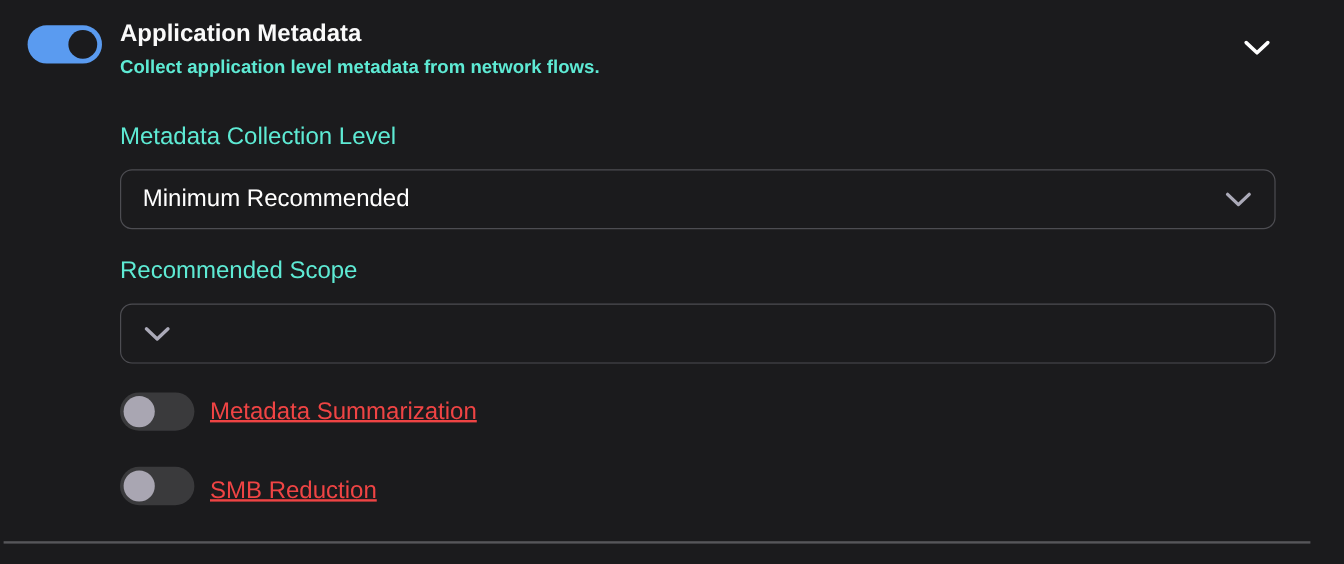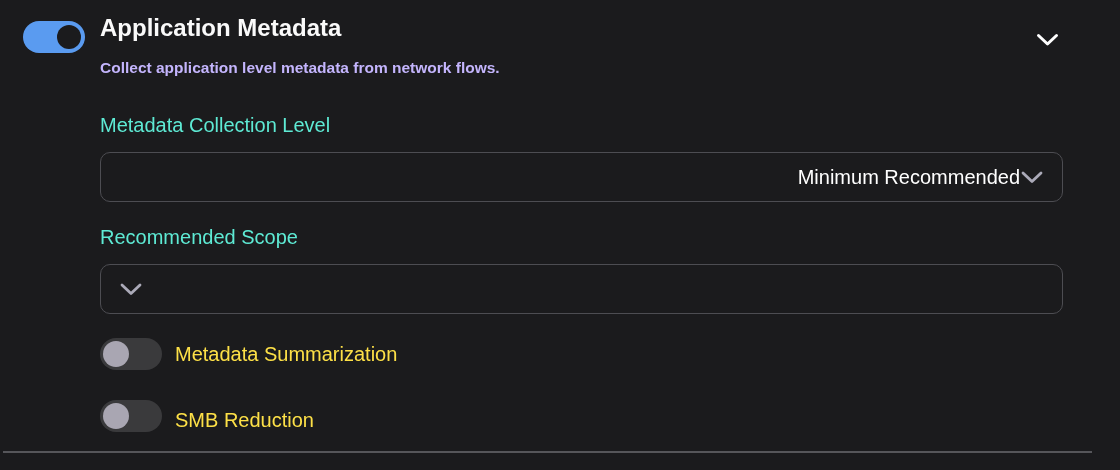--- a/index.html
+++ b/index.html
@@ -17,46 +17,46 @@
 
   .switch { position:relative; width:62px; height:32px; border-radius:17px; flex-shrink:0; cursor:pointer; }
   .switch .knob { position:absolute; top:50%; transform:translateY(-50%); border-radius:50%; }
   .switch.on  { background:#5a9bf0; }
   .switch.on .knob  { right:4px; width:24px; height:24px; background:#1b1b1d; }
   .switch.off { background:#3a3a3c; }
   .switch.off .knob { left:3px; width:26px; height:26px; background:#a9a6b2; }
 
   .header-switch { margin-top:5px; }
   .header-text { margin-left:15px; }
-  .title    { font-size:24px;   font-weight:700; line-height:24px; color:#fafafa; }
-  .subtitle { font-size:15.5px; font-weight:700; line-height:21px; margin-top:17px; color:#c4b5fd; }
+  .title    { font-size:20px;   font-weight:700; line-height:24px; color:#fafafa; }
+  .subtitle { font-size:15.5px; font-weight:700; line-height:21px; margin-top:6px; color:#5eead4; }
 
   .collapse-btn { margin-left:auto; margin-right:61px; margin-top:17px; cursor:pointer; line-height:0; }
 
   
   .panel-body { padding-left:100px; }
 
   .field-label { font-size:20px; line-height:22px; font-weight:400; color:#5eead4; margin-top:36px; }
 
   .select {
     margin-top:16px;
     width:963px; height:50px;
     border:1.5px solid #4d4d52;
     border-radius:10px;
     display:flex; align-items:center;
     padding:0 18px;
     cursor:pointer;
     background:transparent;
   }
-  .select .value { flex:1; font-size:20px; color:#ffffff;text-align:right; }
+  .select .value { flex:1; font-size:20px; color:#ffffff; }
   .select .chev { line-height:0; }
 
   .toggle-row { display:flex; align-items:center; margin-top:24px; }
   .toggle-row.second { margin-top:30px;align-items:flex-end; }
-  .toggle-label { margin-left:13px; font-size:20px; color:#fde047; }
+  .toggle-label { margin-left:13px; font-size:20px; color:#ef4444;text-decoration:underline; }
 
   .divider { position:absolute; left:3px; top:451px; width:1089px; height:2px; background:#56565a; }
 </style>
 </head>
 <body>
 
 <div>
 
   <div class="header-row">
     <div class="switch on header-switch">

